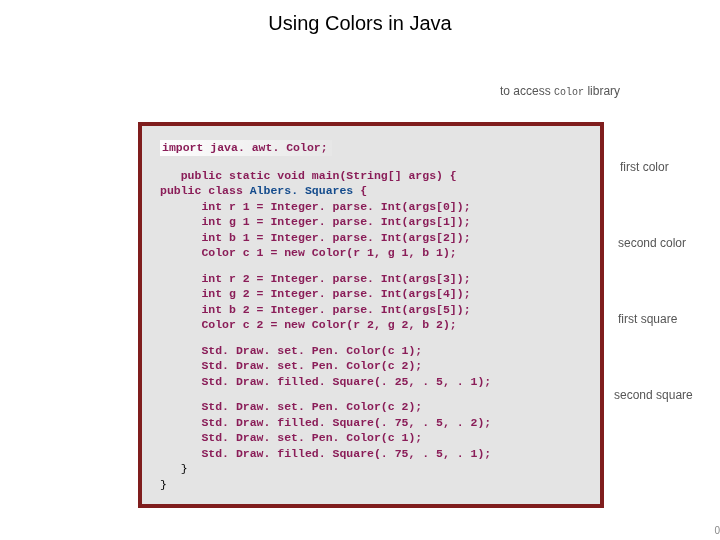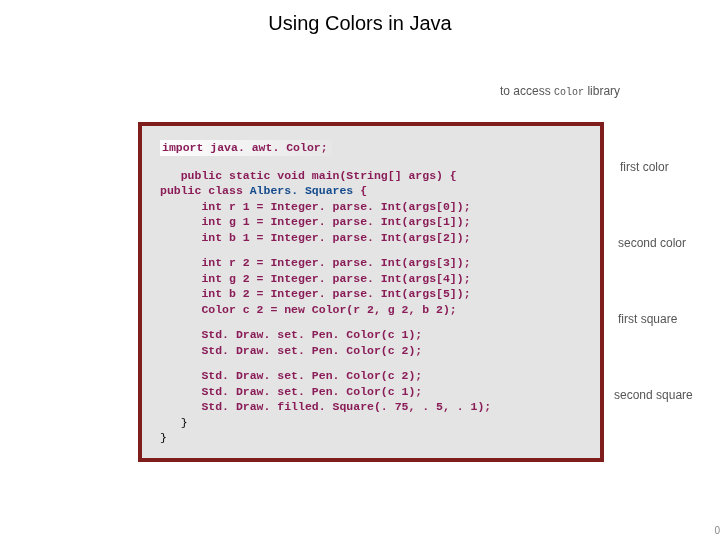--- a/index.html
+++ b/index.html
@@ -75,36 +75,39 @@
   <div class="code-area">
     <div class="code-line"><span class="highlight-strip"><span class="kw">import java. awt. Color;</span></span></div>
 
     <div class="block-spacer"></div>
 
     <div class="code-line kw">   public static void main(String[] args) {</div>
     <div class="code-line"><span class="kw">public class </span><span class="cls">Albers. Squares</span><span class="kw"> {</span></div>
     <div class="code-line kw">      int r 1 = Integer. parse. Int(args[0]);</div>
     <div class="code-line kw">      int g 1 = Integer. parse. Int(args[1]);</div>
     <div class="code-line kw">      int b 1 = Integer. parse. Int(args[2]);</div>
+    <div class="code-line kw">      Color c 1 = new Color(r 1, g 1, b 1);</div>
 
     <div class="block-spacer"></div>
 
     <div class="code-line kw">      int r 2 = Integer. parse. Int(args[3]);</div>
     <div class="code-line kw">      int g 2 = Integer. parse. Int(args[4]);</div>
     <div class="code-line kw">      int b 2 = Integer. parse. Int(args[5]);</div>
     <div class="code-line kw">      Color c 2 = new Color(r 2, g 2, b 2);</div>
 
     <div class="block-spacer"></div>
 
     <div class="code-line kw">      Std. Draw. set. Pen. Color(c 1);</div>
     <div class="code-line kw">      Std. Draw. set. Pen. Color(c 2);</div>
+    <div class="code-line kw">      Std. Draw. filled. Square(. 25, . 5, . 1);</div>
 
     <div class="block-spacer"></div>
 
     <div class="code-line kw">      Std. Draw. set. Pen. Color(c 2);</div>
+    <div class="code-line kw">      Std. Draw. filled. Square(. 75, . 5, . 2);</div>
     <div class="code-line kw">      Std. Draw. set. Pen. Color(c 1);</div>
     <div class="code-line kw">      Std. Draw. filled. Square(. 75, . 5, . 1);</div>
 
     <div class="code-line">   }</div>
     <div class="code-line">}</div>
   </div>
 
   <div class="annotation ann-import">
     <span>to access </span><span class="mono">Color</span><span> library</span>
   </div>

